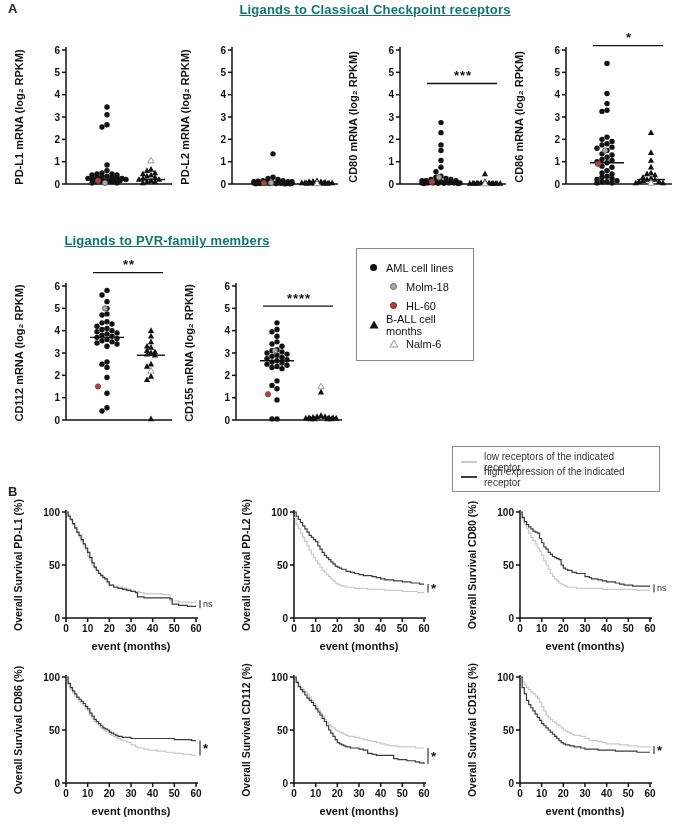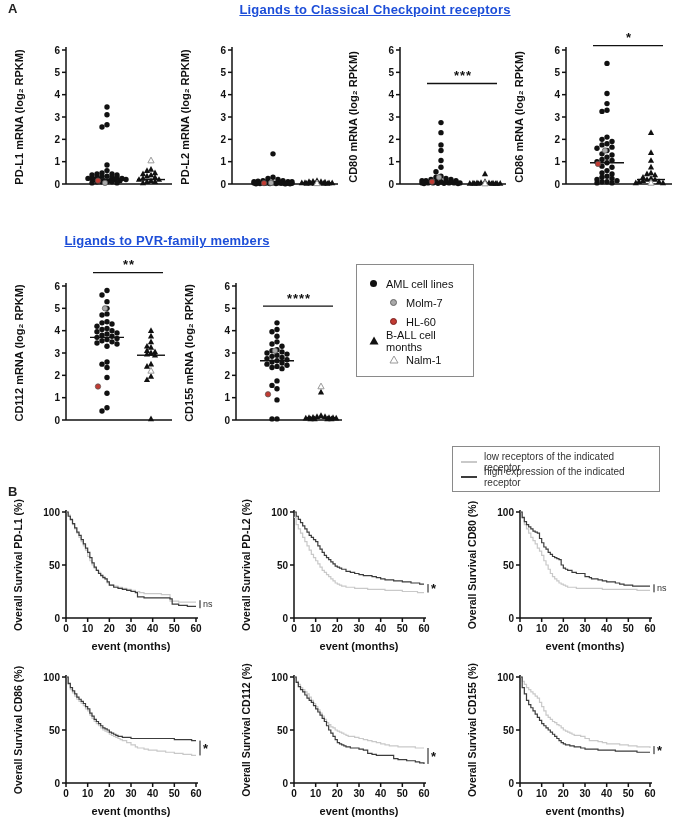--- a/index.html
+++ b/index.html
@@ -1,25 +1,25 @@
 <!DOCTYPE html>
 <html><head>
 <meta charset="utf-8">
 <style>
   html,body{margin:0;padding:0;background:#fff;}
   body{width:676px;height:830px;font-family:"Liberation Sans","DejaVu Sans",sans-serif;}
   .page{position:relative;width:676px;height:830px;background:#fff;overflow:hidden;}
   .panel-letter{position:absolute;font-weight:bold;font-size:13px;color:#222;}
-  .section-title{position:absolute;font-weight:bold;font-size:13px;color:#1d4ed8;text-decoration:underline;text-align:center;letter-spacing:.2px;}
+  .section-title{position:absolute;font-weight:bold;font-size:13px;color:#0f766e;text-decoration:underline;text-align:center;letter-spacing:.2px;}
   .chart{position:absolute;}
   .chart.scatter{width:164px;height:200px;}
   .chart.km{width:212px;height:165px;}
   .chart svg{display:block;}
   .legend-box{position:absolute;background:#fff;border:1px solid #8a8a8a;box-sizing:border-box;}
-  .legend-a{left:356px;top:264px;width:118px;padding:9px 6px 7px 10px;}
+  .legend-a{left:356px;top:248px;width:118px;padding:9px 6px 7px 10px;}
   .legend-a .row{display:flex;align-items:center;height:19px;font-size:11px;color:#111;}
   .legend-a .row.indent{padding-left:20px;}
   .sym{display:inline-flex;width:13px;justify-content:center;align-items:center;margin-right:6px;flex:none;}
   .dot{width:7px;height:7px;border-radius:50%;box-sizing:border-box;}
   .dot.black{background:#111;}
   .dot.gray{background:#a9a9a9;border:1px solid #666;}
   .dot.red{background:#c13b33;border:1px solid #7a1d1d;}
   .legend-b{left:452px;top:446px;width:208px;padding:7px 8px;}
   .legend-b .row{display:flex;align-items:center;font-size:10px;color:#333;height:15px;}
   .swatch{width:16px;height:2px;margin-right:7px;flex:none;}
@@ -492,21 +492,21 @@
     <div class="row">
       <span class="sym">
           <span class="dot black"></span>
         </span>
       <span>AML cell lines</span>
     </div>
     <div class="row indent">
       <span class="sym">
           <span class="dot gray"></span>
         </span>
-      <span>Molm-7</span>
+      <span>Molm-18</span>
     </div>
     <div class="row indent">
       <span class="sym">
           <span class="dot red"></span>
         </span>
       <span>HL-60</span>
     </div>
     <div class="row">
       <span class="sym">
         <svg width="10" height="9" viewBox="0 0 10 9">
@@ -514,21 +514,21 @@
           </svg>
       </span>
       <span>B-ALL cell months</span>
     </div>
     <div class="row indent">
       <span class="sym">
         <svg width="10" height="9" viewBox="0 0 10 9">
             <polygon points="5,1 9,8 1,8" fill="none" stroke="#999" stroke-width="1"></polygon>
           </svg>
       </span>
-      <span>Nalm-1</span>
+      <span>Nalm-6</span>
     </div>
   </div>
 
   <div class="legend-box legend-b">
     <div class="row">
       <span class="swatch low"></span>
       <span>low receptors of the indicated receptor</span>
     </div>
     <div class="row">
       <span class="swatch high"></span>

